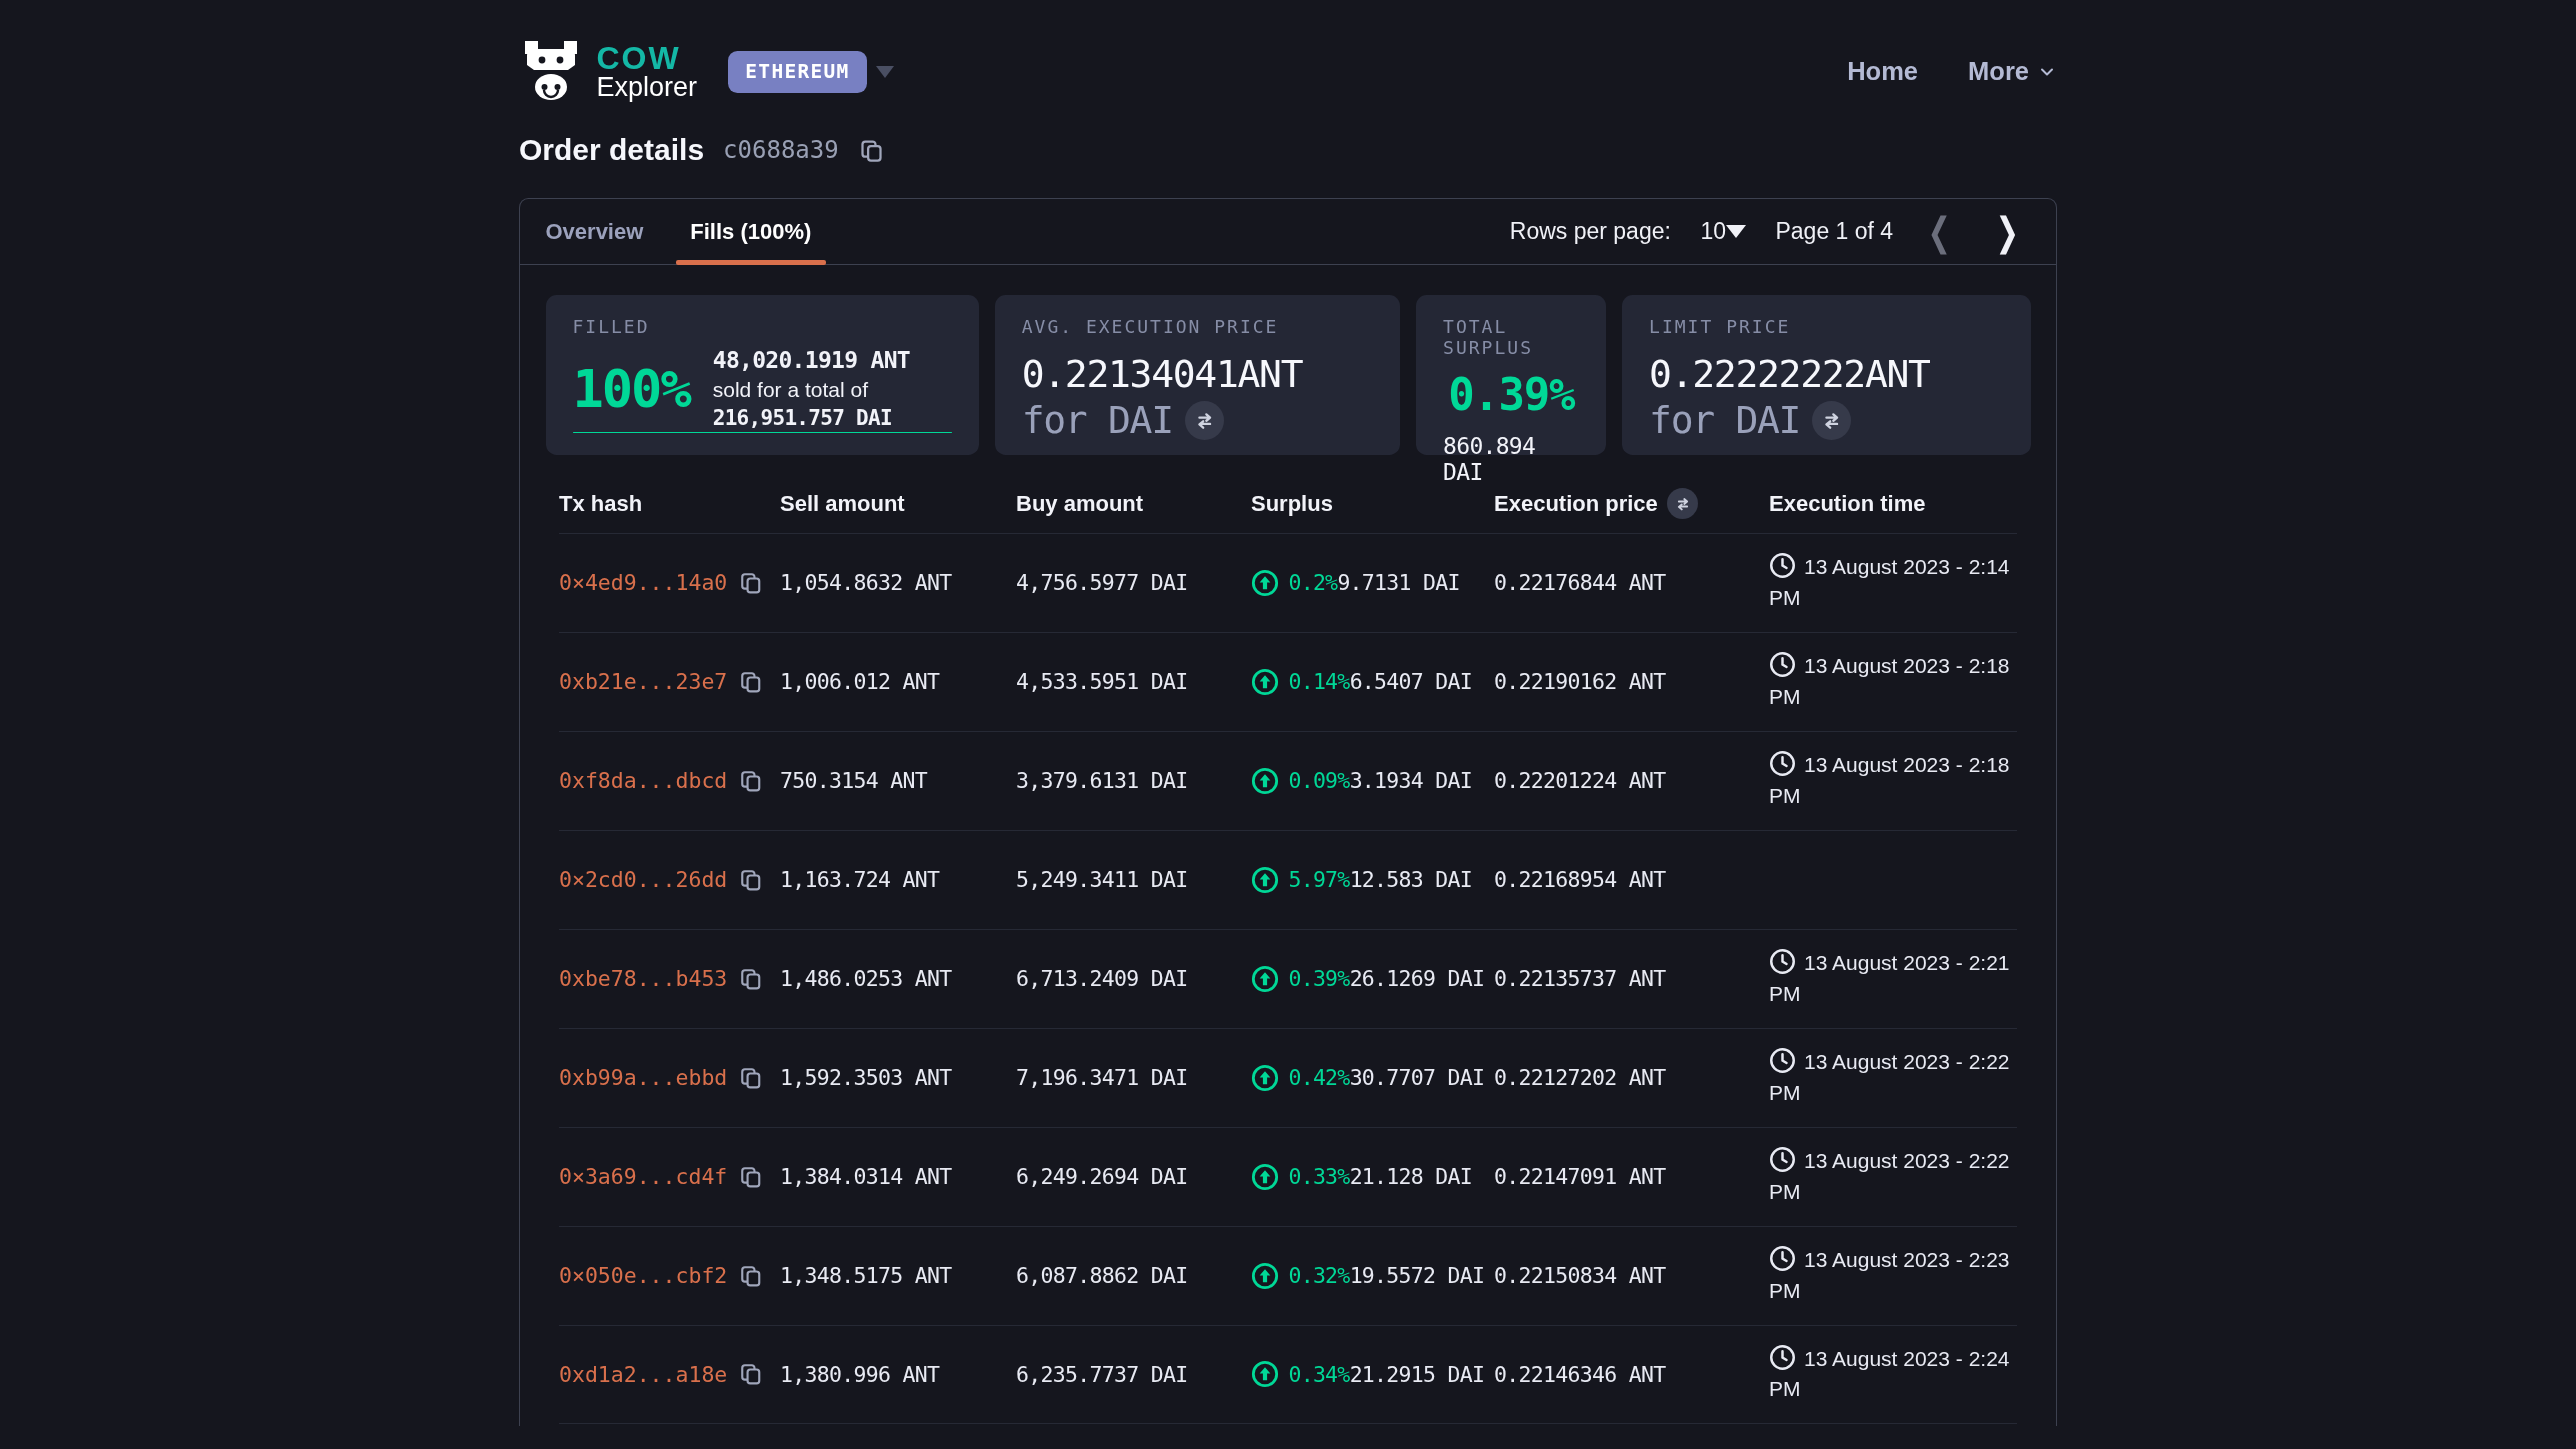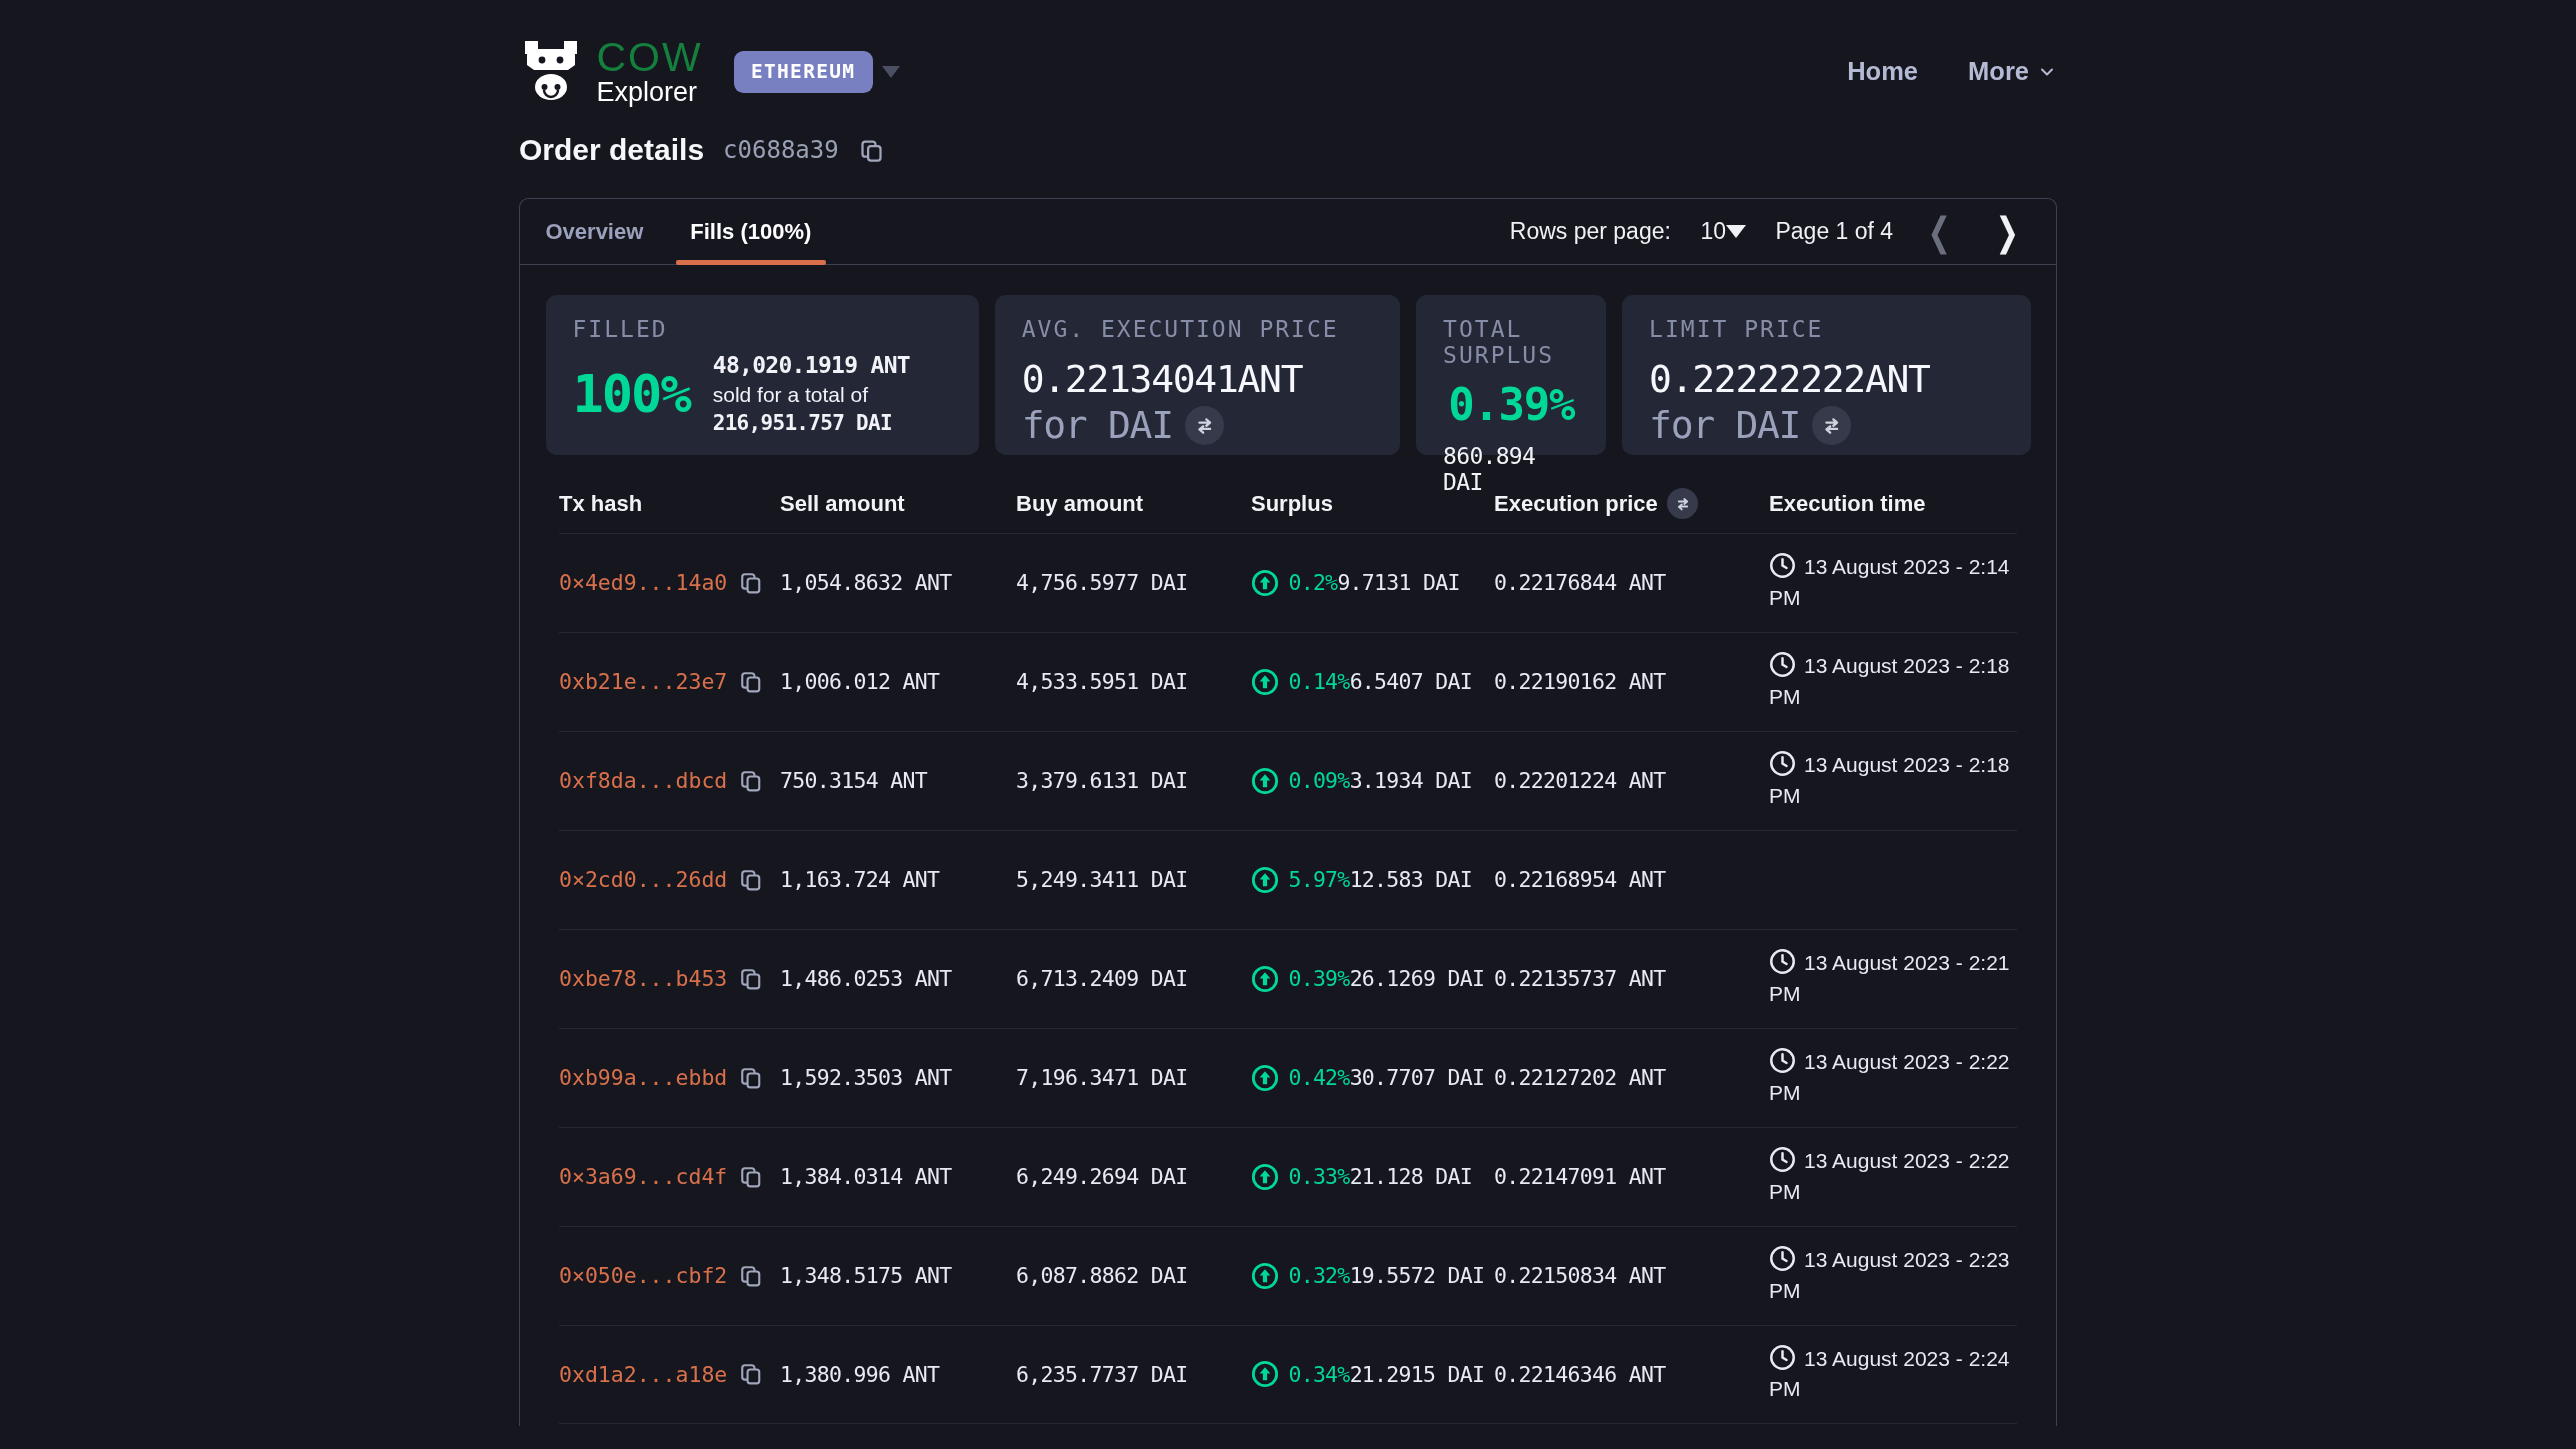--- a/index.html
+++ b/index.html
@@ -8,21 +8,21 @@
     background:#15161e;
     color:#eceef6;
     font-family:"Liberation Sans", sans-serif;
   }
   .container { width:1538px; margin:0 auto; }
 
   
   .header { display:flex; align-items:center; padding-top:29.5px; height:114px; }
   .logo { display:flex; align-items:center; gap:13.4px; cursor:pointer; }
   .logo-text { display:flex; flex-direction:column; line-height:1.02; }
-  .logo-title { font-size:41px; font-weight:400; letter-spacing:2px; color:#15803d; }
+  .logo-title { font-size:32px; font-weight:700; letter-spacing:2px; color:#14b8a6; }
   .logo-sub { font-size:27px; font-weight:400; color:#ffffff; }
   .network { display:flex; align-items:center; gap:9.4px; margin-left:31px; }
   .network-badge {
     background:#7880c2; color:#ffffff; font-size:19.5px; font-weight:700;
     letter-spacing:1.3px; padding:9.4px 17.4px; border-radius:9.4px;
     font-family:"DejaVu Sans Mono", monospace;
   }
   .badge-caret { width:0; height:0; border-left:9.4px solid transparent; border-right:9.4px solid transparent; border-top:12px solid #4a4f63; }
   .nav { margin-left:auto; display:flex; align-items:center; gap:50px; }
   .nav-item { font-size:25.5px; font-weight:600; color:#b4bad4; cursor:pointer; display:flex; align-items:center; gap:8px; }
@@ -42,21 +42,21 @@
   .rpp { display:flex; align-items:center; cursor:pointer; }
   .rpp-caret { width:0; height:0; border-left:10px solid transparent; border-right:10px solid transparent; border-top:13.4px solid #f0f1f7; }
   .page-chevrons { display:flex; align-items:center; gap:36px; }
   .chev { font-size:39px; line-height:1; cursor:pointer; font-weight:400; transform:scaleX(.72); }
   .chev.prev { color:#6b6e7c; }
   .chev.next { color:#f0f1f7; }
 
   
   .cards { display:flex; gap:16px; padding:29.5px 25.5px 0 25.5px; }
   .card { background:#242735; border-radius:10.7px; padding:21.5px 27px; height:160px; display:flex; flex-direction:column; }
-  .card-label { font-size:23px; letter-spacing:2px; color:#868da6; font-family:"DejaVu Sans Mono", monospace; }
+  .card-label { font-size:18px; letter-spacing:2px; color:#868da6; font-family:"DejaVu Sans Mono", monospace; }
   .card-filled { width:436px; }
   .card-avg { width:408px; }
   .card-surplus { width:191px; align-items:center; }
   .card-limit { width:411px; }
   .filled-row { display:flex; align-items:center; gap:23px; margin-top:9.4px; }
   .filled-pct { font-size:52px; font-weight:700; color:#00d897; font-family:"DejaVu Sans Mono", monospace; letter-spacing:-2px; }
   .filled-detail { font-size:21px; line-height:1.3; color:#f2f3f9; }
   .filled-amount { font-weight:700; font-size:23px; font-family:"DejaVu Sans Mono", monospace; letter-spacing:-0.7px; }
   .sold-total { font-weight:700; font-family:"DejaVu Sans Mono", monospace; letter-spacing:-0.7px; }
   .progress { margin-top:auto; height:8.7px; border-radius:4.7px; background:#00d897; width:100%; }

